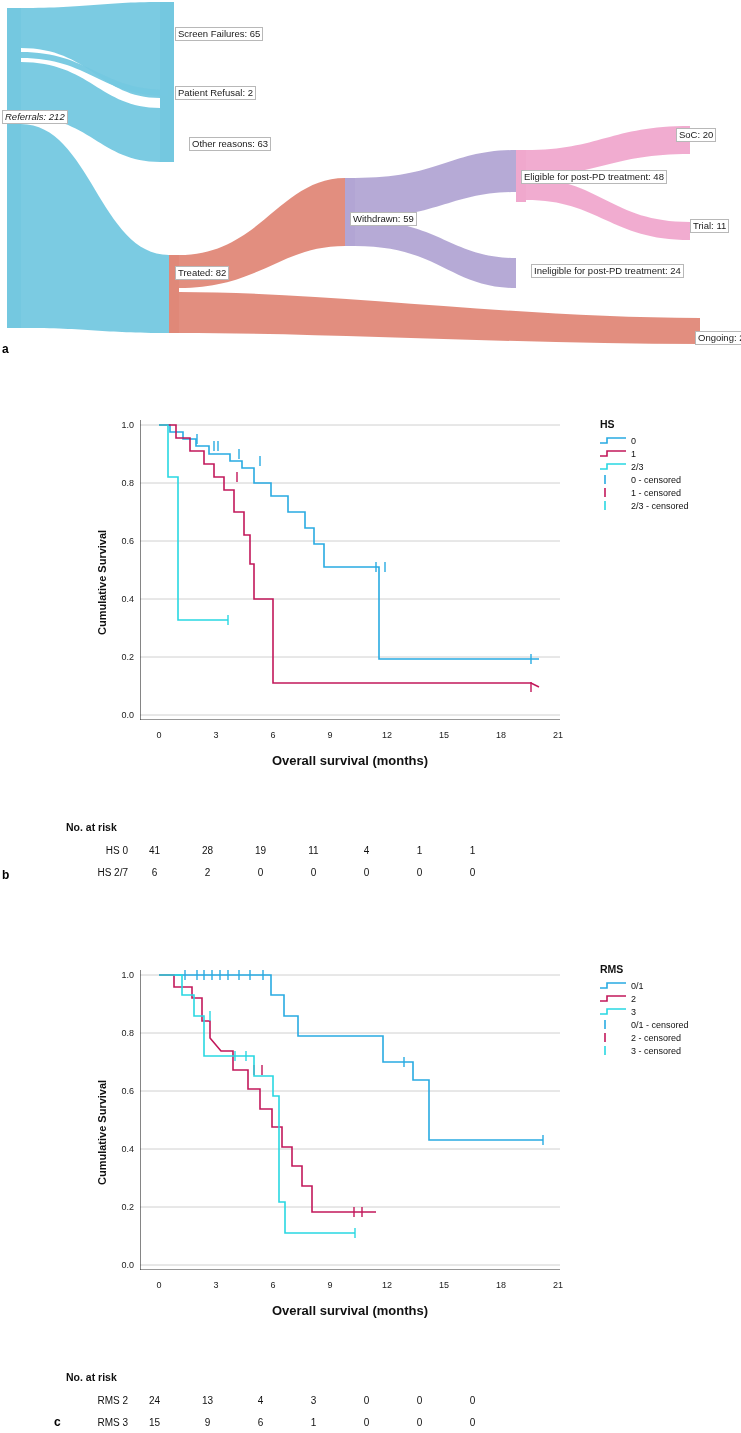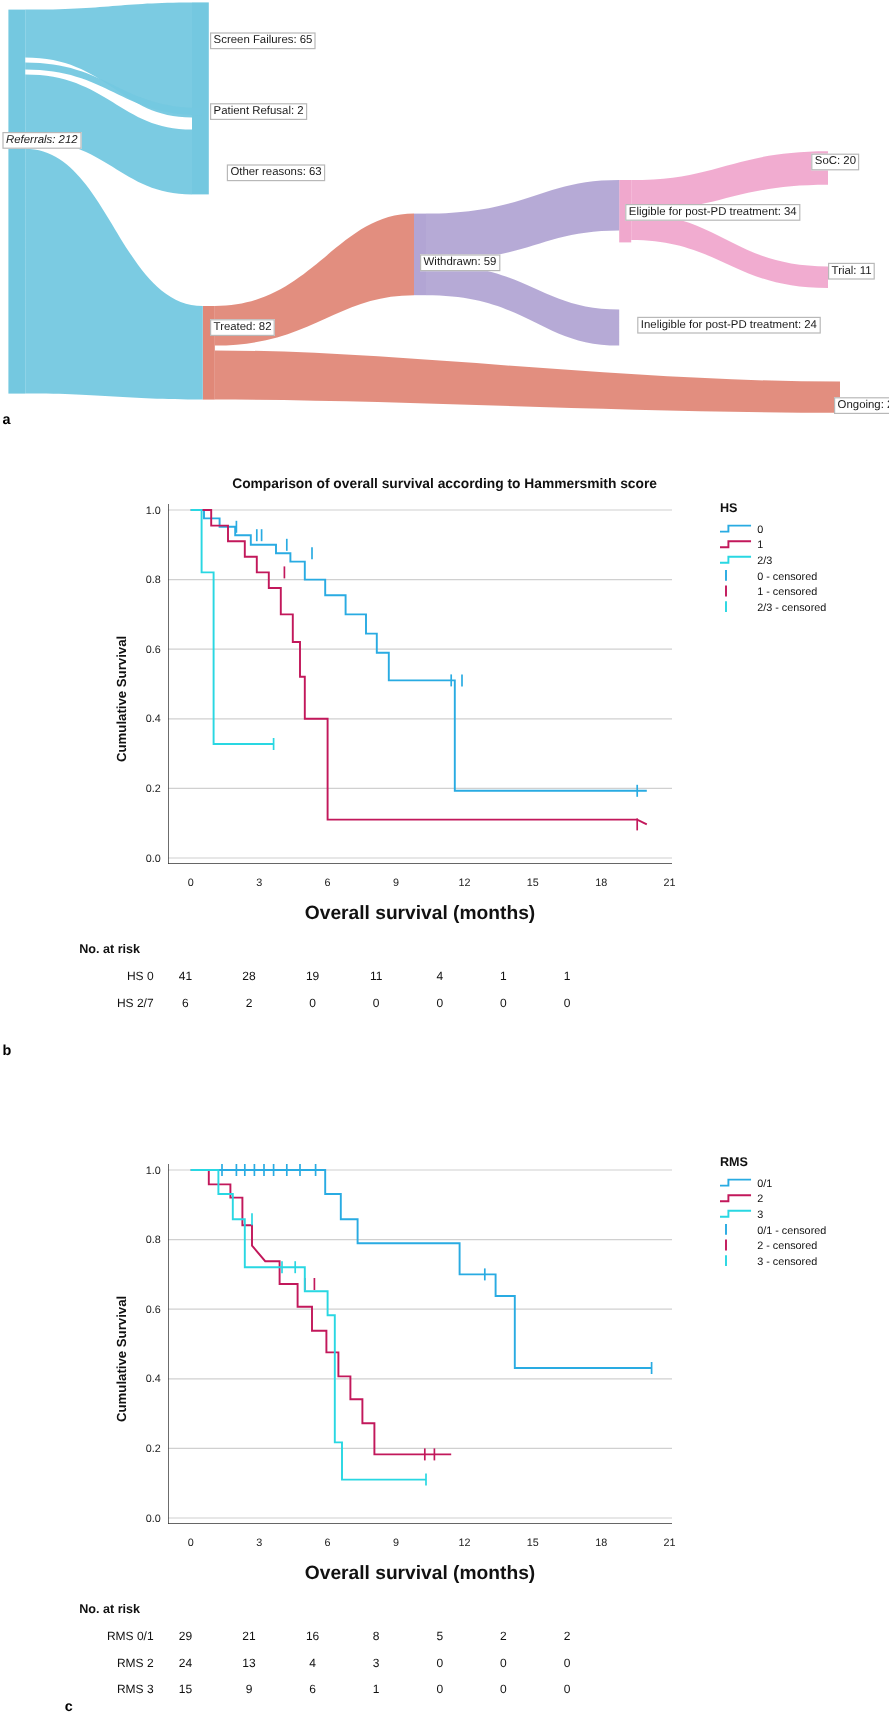--- a/index.html
+++ b/index.html
@@ -55,21 +55,21 @@
     position: absolute;
     font-size: 11px;
     font-weight: bold;
     color: #111;
     transform: rotate(-90deg);
     transform-origin: left top;
     white-space: nowrap;
   }
   .axis-label-x {
     position: absolute;
-    font-size: 16px;
+    font-size: 13px;
     font-weight: bold;
     color: #111;
     text-align: center;
     white-space: nowrap;
   }
   .tick-label {
     position: absolute;
     font-size: 9px;
     color: #222;
     text-align: center;
@@ -95,21 +95,21 @@
   .legend-key {
     width: 26px;
     height: 11px;
     margin-right: 5px;
     position: relative;
     flex: none;
   }
   .legend-text { font-size: 9px; }
 
   
-  .risk-table { position: absolute; font-size: 10px; color: #111; }
+  .risk-table { position: absolute; font-size: 10px; color: #111; margin-top: 36px; }
   .risk-title { font-weight: bold; font-size: 10.5px; margin-bottom: 6px; }
   .risk-table table { border-collapse: collapse; }
   .risk-table td { font-size: 10px; padding: 0; height: 22px; }
   .risk-row-label { text-align: right; padding-right: 0 !important; width: 62px; }
   .risk-val { text-align: center; width: 53px; }
 </style>
 </head>
 <body>
 
 <div id="page">
@@ -145,30 +145,29 @@
       <path d="M526,178 C600,178 610,222 690,222 L690,240 C610,240 600,200 526,200 Z" fill="#f0a8cd" opacity="0.95"></path>
     </svg>
 
     <div class="sankey-label" style="left:2px; top:110px;font-style:italic;">Referrals: 212</div>
     <div class="sankey-label" style="left:175px; top:27px;">Screen Failures: 65</div>
     <div class="sankey-label" style="left:175px; top:86px;">Patient Refusal: 2</div>
     <div class="sankey-label" style="left:189px; top:137px;">Other reasons: 63</div>
     <div class="sankey-label" style="left:175px; top:266px;">Treated: 82</div>
     <div class="sankey-label" style="left:350px; top:212px;text-align:right;">Withdrawn: 59</div>
     <div class="sankey-label" style="left:695px; top:331px;">Ongoing: 23</div>
-    <div class="sankey-label" style="left:521px; top:170px;">Eligible for post-PD treatment: 34</div>
+    <div class="sankey-label" style="left:521px; top:170px;">Eligible for post-PD treatment: 48</div>
     <div class="sankey-label" style="left:531px; top:264px;">Ineligible for post-PD treatment: 24</div>
     <div class="sankey-label" style="left:676px; top:128px;">SoC: 20</div>
     <div class="sankey-label" style="left:690px; top:219px;">Trial: 11</div>
 
     <div class="panel-letter" style="left:2px; top:342px;">a</div>
   </div>
 
   <div class="km-panel" id="panel-b" style="top:390px; height:510px;">
-    <div class="km-title" style="top:8px;">Comparison of overall survival according to Hammersmith score</div>
 
     <div class="km-plot" style="left:140px; top:30px; width:420px; height:300px;">
       <svg width="420" height="300" viewBox="0 0 420 300">
 
         <g stroke="#d0d0d0" stroke-width="1">
           <line x1="0" y1="295" x2="420" y2="295"></line>
           <line x1="0" y1="237" x2="420" y2="237"></line>
           <line x1="0" y1="179" x2="420" y2="179"></line>
           <line x1="0" y1="121" x2="420" y2="121"></line>
           <line x1="0" y1="63" x2="420" y2="63"></line>
@@ -472,30 +471,20 @@
             </svg>
         </span>
         <span class="legend-text">3 - censored</span>
       </div>
     </div>
 
     <div class="risk-table" style="left:66px; top:420px;">
       <div class="risk-title">No. at risk</div>
       <table>
         <tbody>
-            <tr>
-          <td class="risk-row-label">RMS 0/1</td>
-          <td class="risk-val">29</td>
-          <td class="risk-val">21</td>
-          <td class="risk-val">16</td>
-          <td class="risk-val">8</td>
-          <td class="risk-val">5</td>
-          <td class="risk-val">2</td>
-          <td class="risk-val">2</td>
-        </tr>
         <tr>
           <td class="risk-row-label">RMS 2</td>
           <td class="risk-val">24</td>
           <td class="risk-val">13</td>
           <td class="risk-val">4</td>
           <td class="risk-val">3</td>
           <td class="risk-val">0</td>
           <td class="risk-val">0</td>
           <td class="risk-val">0</td>
         </tr>

